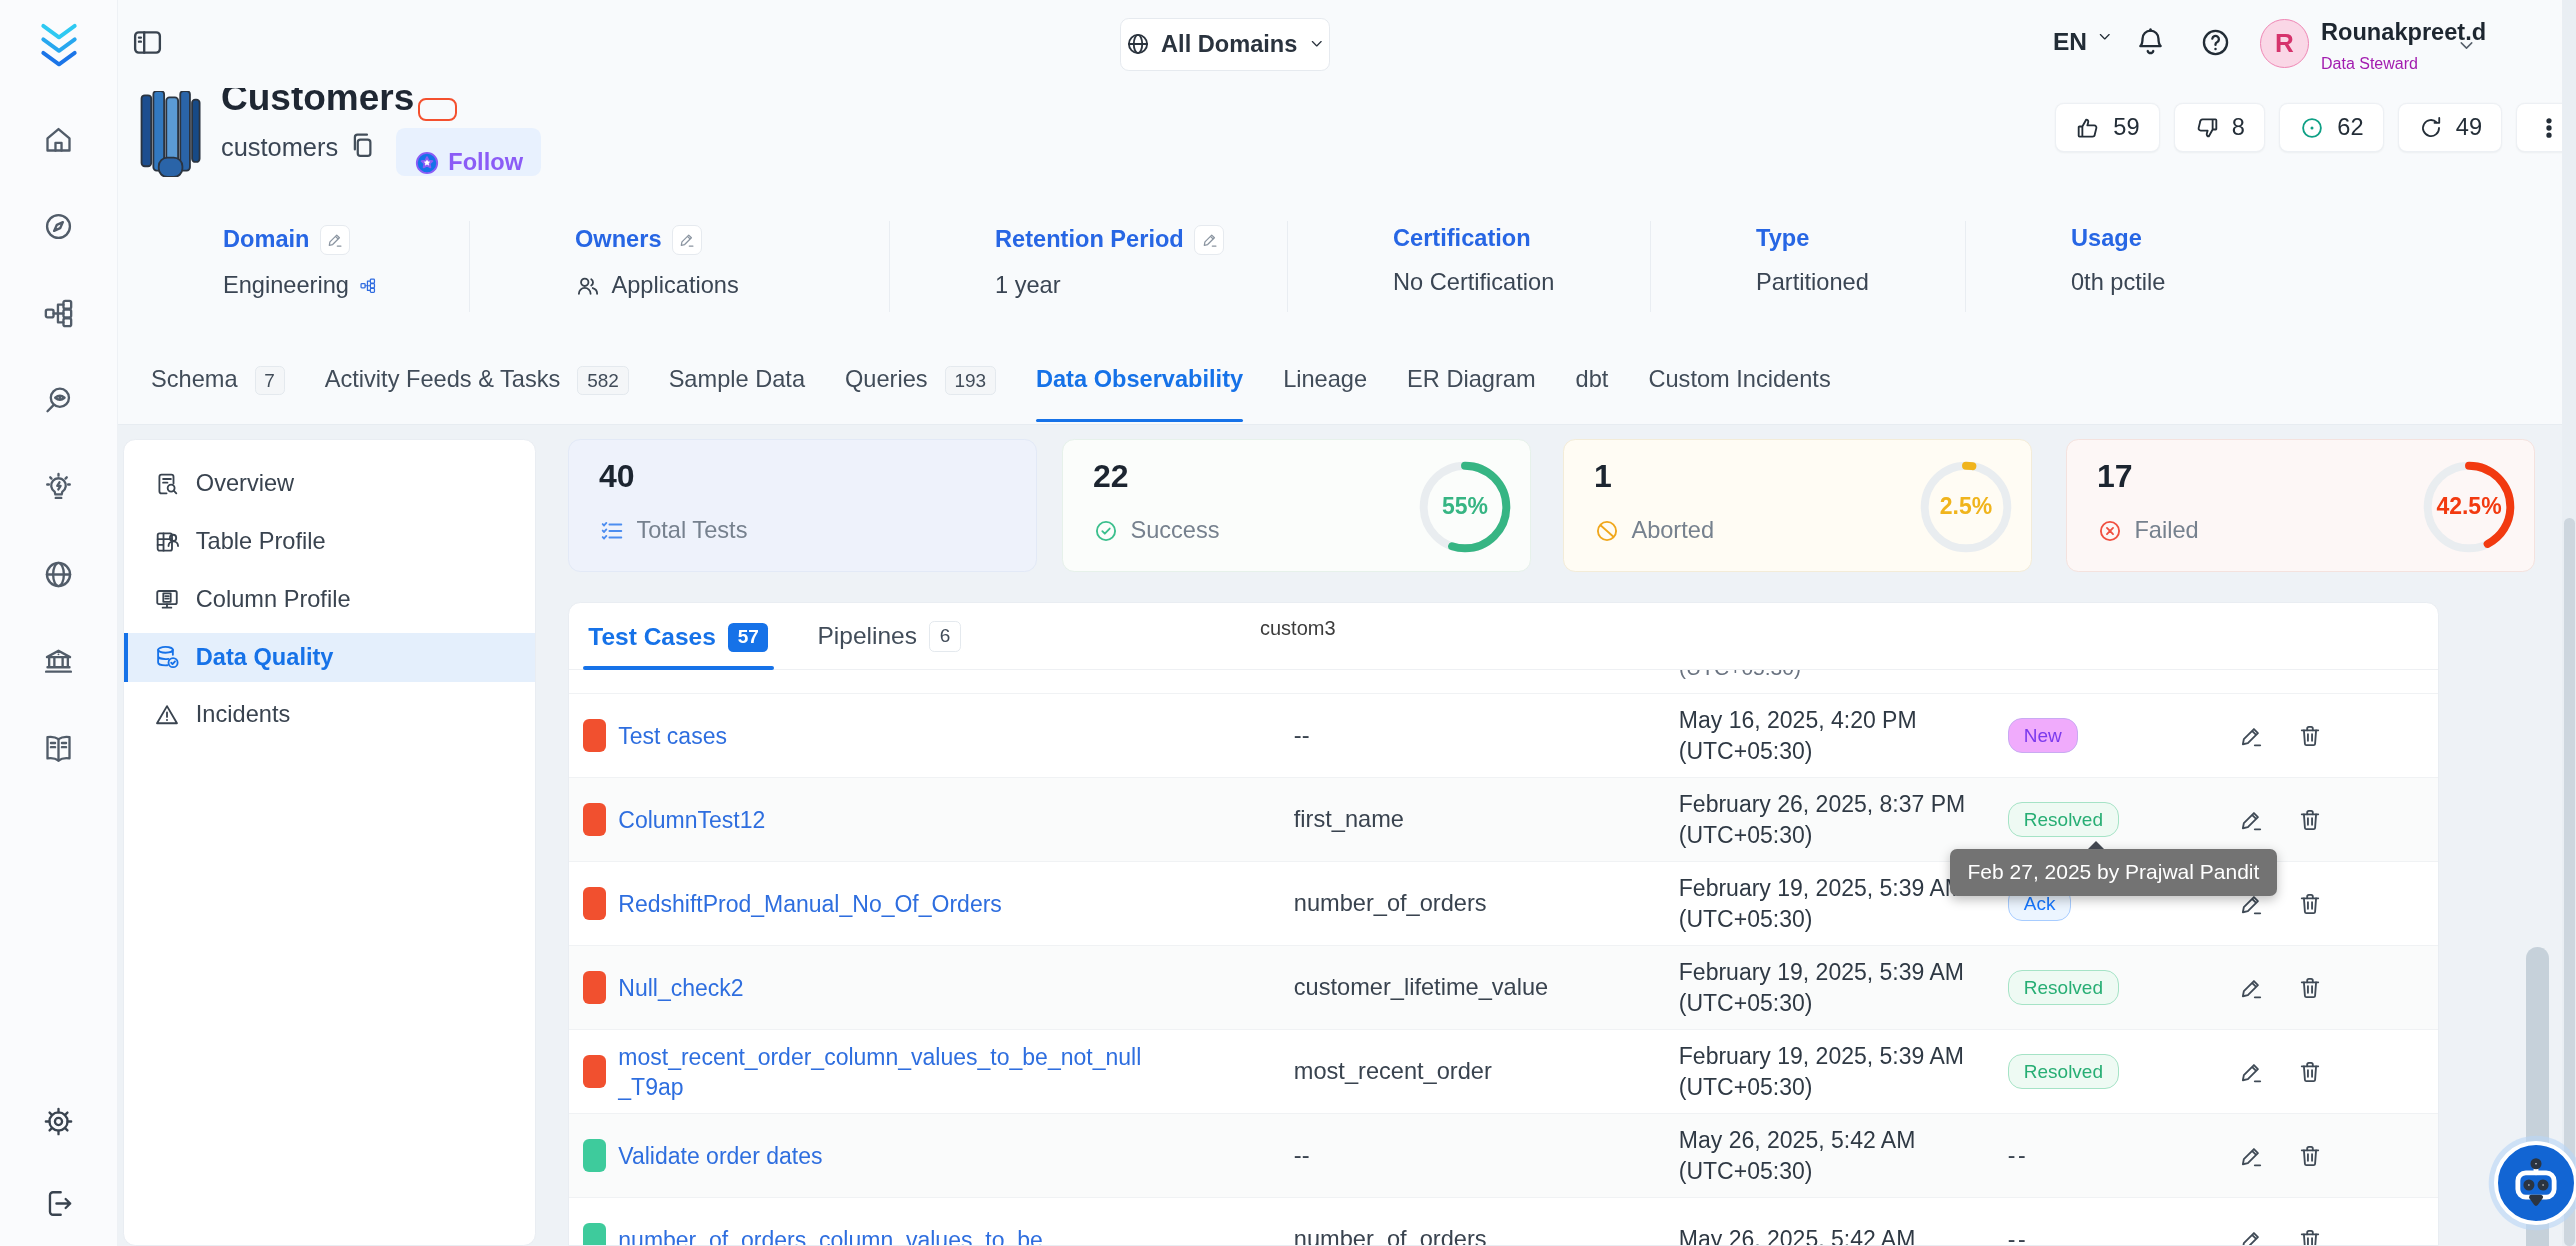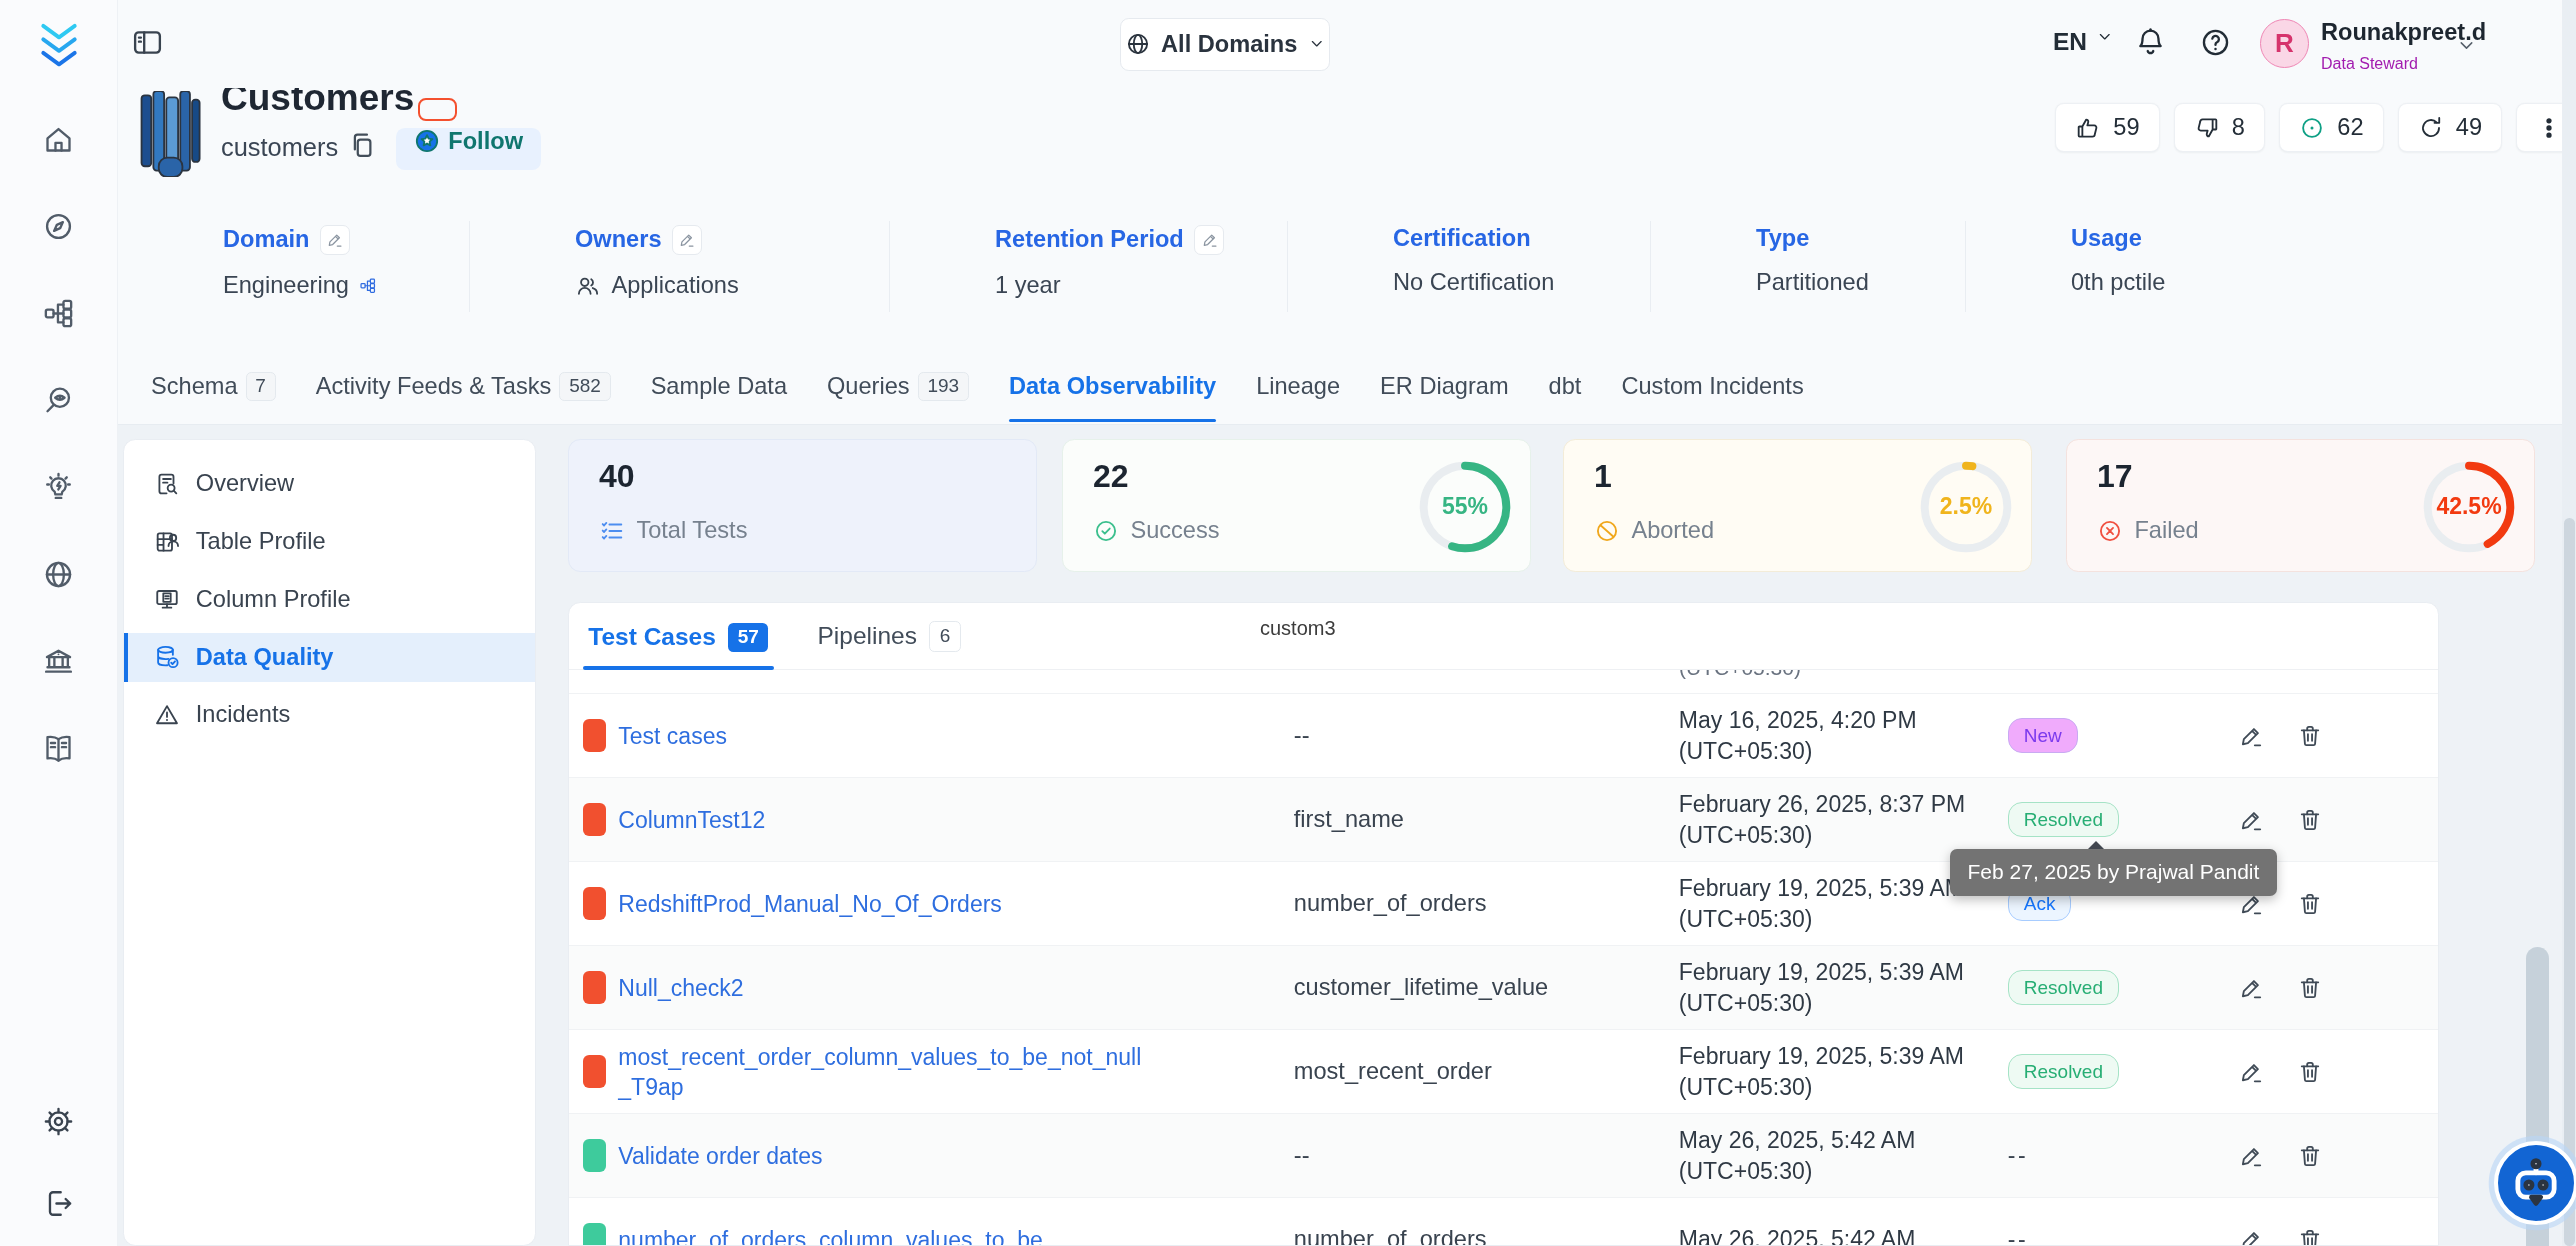--- a/index.html
+++ b/index.html
@@ -34,38 +34,38 @@
   .userblk .nm{font-size:23.6px;font-weight:bold;color:#1d2630}
   .userblk .rl{font-size:16px;color:#a21caf;margin-top:9px}
   .user-chev{position:absolute;left:2456px;top:35px;color:#555f6a}
 
   
   .entity-icon{position:absolute;left:136px;top:91px}
   .page-title{position:absolute;left:221px;top:77px;font-size:37px;font-weight:bold;color:#1f2733}
   .title-flag{position:absolute;left:418px;top:98px;width:39px;height:23px;border:2.6px solid #f4502e;border-radius:7.9px}
   .subtitle{position:absolute;left:221px;top:133px;font-size:25.4px;color:#3a4554}
   .copy-btn{position:absolute;left:347px;top:130px;color:#434e5a;cursor:pointer}
-  .follow-btn{position:absolute;left:396px;top:128px;height:42px;padding:0 17.5px;border-radius:8.8px;background:#e8f1fe;display:flex;align-items:flex-start;gap:8.8px;color:#0f766e;font-size:23.6px;font-weight:bold;cursor:pointer}
+  .follow-btn{position:absolute;left:396px;top:128px;height:48px;padding:0 17.5px;border-radius:8.8px;background:#e8f1fe;display:flex;align-items:flex-end;gap:8.8px;color:#8b5cf6;font-size:23.6px;font-weight:bold;cursor:pointer}
   .stats{position:absolute;left:2055px;top:103px;display:flex;gap:14px}
   .stat-pill{display:flex;align-items:center;gap:12.3px;background:#fff;border:0.9px solid #edf0f4;border-radius:8.8px;padding:0 19px;height:49px;box-shadow:0 0.9px 1.8px rgba(27,36,44,.05);font-size:23.6px;color:#242e38;cursor:pointer}
 
   
   .meta-row{position:absolute;left:201px;top:221px;display:flex}
   .meta-cell{height:91px;border-right:1.3px solid #e9edf2;padding-left:105px;padding-top:3.5px}
   .meta-cell:first-child{padding-left:22px}
   .meta-cell:last-child{border-right:none}
   .meta-label-row{display:flex;align-items:center;gap:10.5px}
   .meta-label{font-size:23.6px;font-weight:bold;color:#2766e4}
   .edit-chip{width:30px;height:30px;border:1.3px solid #e6eaef;background:#fff;border-radius:7px;display:inline-flex;align-items:center;justify-content:center;color:#8a94a0;cursor:pointer}
   .meta-value{margin-top:17.5px;display:flex;align-items:center;gap:10.5px;font-size:23.6px;color:#3a4553}
   .tier-badge{display:inline-flex;align-items:center;gap:8.8px;background:#f1faee;border-left:4.4px solid #3bc03b;border-radius:3.5px;padding:7px 15.8px;color:#3ba332;font-weight:bold;font-size:23px}
 
   
   .etabs{position:absolute;left:151px;top:366px;display:flex;gap:40px;height:56px}
-  .etab{position:relative;display:flex;align-items:center;gap:8px;font-size:23.6px;color:#414c59;padding-bottom:15.8px;cursor:pointer}
+  .etab{position:relative;display:flex;align-items:flex-start;gap:17px;font-size:23.6px;color:#414c59;padding-bottom:15.8px;cursor:pointer}
   .etab .tab-badge{font-size:19px;background:#f4f6f8;border:0.9px solid #e4e9ee;border-radius:5.3px;padding:2.6px 8.8px;color:#414c59}
   .etab.active{color:#1672e8;font-weight:bold}
   .etab.active::after{content:"";position:absolute;left:0;right:0;bottom:0;height:3.5px;border-radius:1.8px;background:#1672e8}
 
   
   .dq-side{position:absolute;left:123px;top:439px;width:413px;height:807px;background:#fff;border:0.9px solid #e9edf2;border-radius:12.3px;padding-top:10.5px;overflow:hidden}
   .side-item{position:relative;height:49px;display:flex;align-items:center;gap:15.8px;padding-left:30px;font-size:23.6px;color:#39434f;margin:8.8px 0;cursor:pointer}
   .side-item.active{background:#e4effc;color:#1672e8;font-weight:bold}
   .side-item.active::before{content:"";position:absolute;left:0;top:0;bottom:0;width:4.4px;background:#1672e8}
 

